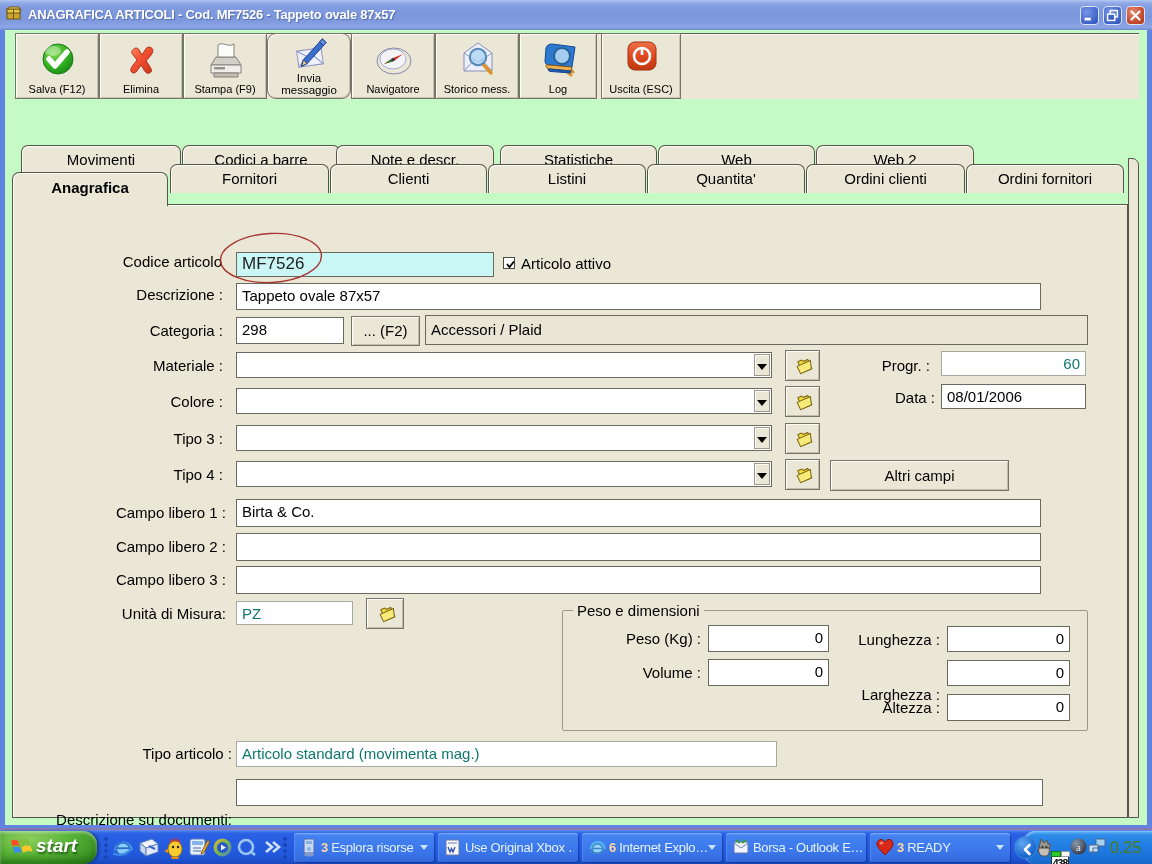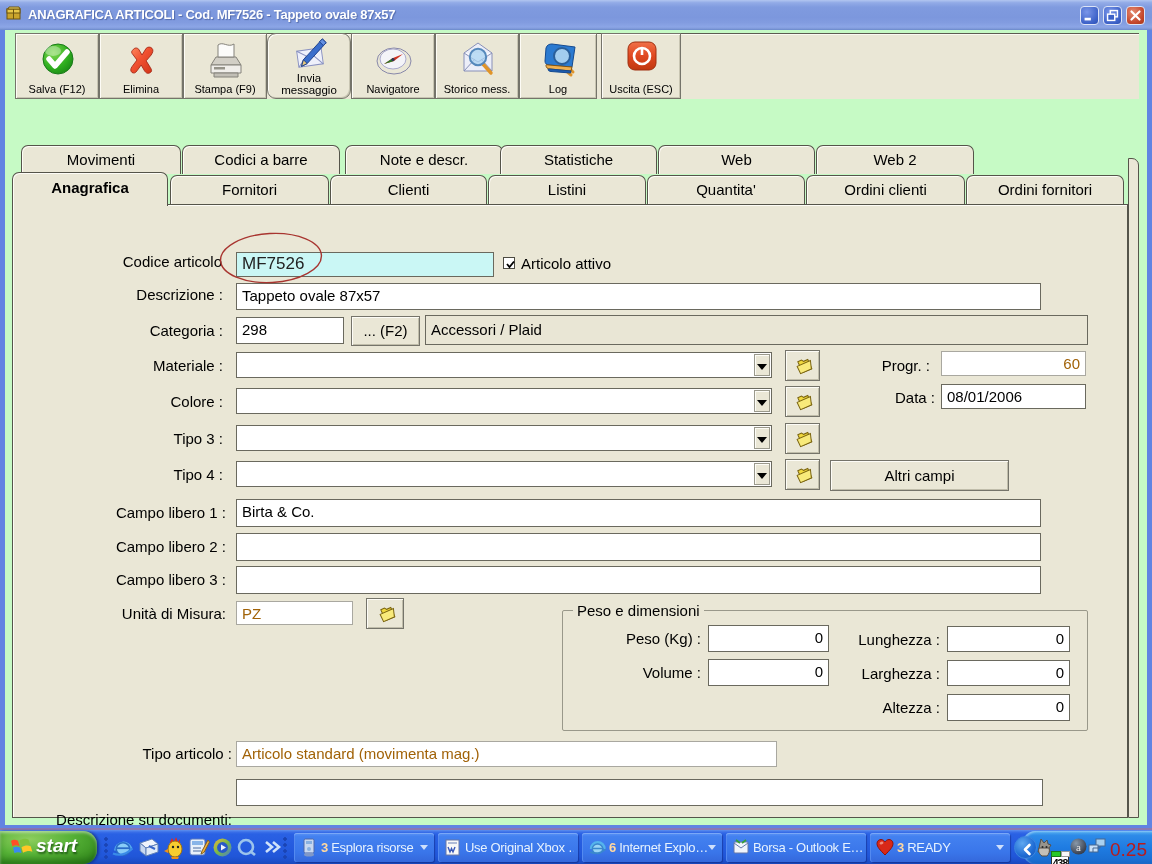--- a/index.html
+++ b/index.html
@@ -30,35 +30,35 @@
 .tbtn { top:33px; height:66px; background:#eae7d6; border:1px solid #75746a;
   box-shadow:inset 1px 1px 0 #fdfcf6, inset -1px -1px 0 #c8c5b2; text-align:center; }
 .tbtn .lbl { position:absolute; left:0; right:0; bottom:3px; font-size:11px; color:#000; }
 .tbtn .lbl2 { position:absolute; left:0; right:0; bottom:2px; font-size:11.5px; line-height:12px; color:#000; }
 .tbtn svg { position:absolute; }
 
 
 .tab { position:absolute; background:#eae7d6; border:1px solid #55544a; border-bottom:none;
   border-radius:7px 7px 0 0; box-shadow:inset 1px 1px 0 #fdfcf6; text-align:center; font-size:15px; color:#000; }
 .trow1 { top:145px; height:29px; line-height:27px; }
-.trow2 { top:175px; height:29px; line-height:28px; }
+.trow2 { top:164px; height:29px; line-height:28px; }
 #tab-active { top:172px; height:34px; line-height:30px; font-weight:bold; z-index:5; }
 
 
 #panel { left:12px; top:204px; width:1116px; height:614px; background:#eae7d6;
   border:1px solid #55544a; box-shadow:inset 1px 1px 0 #fdfcf6; }
 #rstrip { left:1128px; top:158px; width:11px; height:660px; background:#eae7d6;
   border:1px solid #55544a; border-radius:0 7px 0 0; }
 
 
 .flabel { position:absolute; font-size:15px; color:#000; white-space:nowrap; }
 .field { position:absolute; background:#fff; border:1px solid #6a695e;
   font-size:15px; color:#000; padding:3px 5px 0 5px; white-space:nowrap; overflow:hidden; }
 .fielddis { position:absolute; background:#fff; border:1px solid #a9a8a0;
-  font-size:15px; color:#a16207; padding:3px 5px 4px 5px; white-space:nowrap; overflow:hidden; }
+  font-size:15px; color:#0f766e; padding:3px 5px 4px 5px; white-space:nowrap; overflow:hidden; }
 .num { text-align:right; }
 .combo { position:absolute; background:#fff; border:1px solid #6a695e; }
 .combo .arrowbtn { position:absolute; right:1px; top:1px; bottom:1px; width:16px; background:#eae7d6;
   border:1px solid #9a998c; box-shadow:inset 1px 1px 0 #fdfcf6; }
 .combo .arrowbtn:after { content:""; position:absolute; left:2px; top:9px;
   border-left:5px solid transparent; border-right:5px solid transparent; border-top:6px solid #000; }
 .pbtn { position:absolute; background:#eae7d6; border:1px solid #75746a;
   box-shadow:inset 1px 1px 0 #fdfcf6, inset -1px -1px 0 #c0bdaa; text-align:center; font-size:15px; color:#000; }
 .folderbtn { position:absolute; width:35px; background:#eae7d6; border:1px solid #75746a;
   box-shadow:inset 1px 1px 0 #fdfcf6, inset -1px -1px 0 #c0bdaa; }
@@ -89,21 +89,21 @@
   box-shadow:inset 0 1px 0 #7aa8f8, inset 1px 0 0 #548af0, 1px 1px 1px rgba(0,0,60,0.3); }
 .tkbtn .ttxt { position:absolute; left:27px; top:7px; right:4px; color:#e6f2fe; font-size:13px; letter-spacing:-0.3px; white-space:nowrap; overflow:hidden; }
 .tkbtn .tarr { position:absolute; right:6px; top:12px; border-left:4px solid transparent; border-right:4px solid transparent; border-top:5px solid #cfe0fb; }
 .tkbtn svg { position:absolute; left:6px; top:5px; }
 #tray { left:1023px; top:831px; width:129px; height:33px; border-radius:12px 0 0 12px;
   background:linear-gradient(#51aef2 0%, #2d8ae8 14%, #1f7ce2 50%, #1a70d4 85%, #1866c6 100%);
   box-shadow:inset 2px 1px 2px rgba(255,255,255,0.35); }
 #traybtn { left:1014px; top:836px; width:23px; height:23px; border-radius:50%;
   background:radial-gradient(circle at 35% 30%, #5fa8f0, #1f6cd4 60%, #1558b8 100%);
   border:1px solid #3c86e0; }
-#clock { left:1110px; top:839px; color:#b91c1c; font-size:19px; }
+#clock { left:1110px; top:839px; color:#4d7c0f; font-size:16px; }
 .trayicon { top:838px; }
 </style>
 </head>
 <body>
 
 <div class="abs" id="titlebar">
   <svg class="abs ticon" viewBox="0 0 16 16">
     <rect x="1" y="4" width="13" height="10" fill="#caa42c" stroke="#6d5510" stroke-width="1"></rect>
     <rect x="1" y="4" width="13" height="4" fill="#e8c84a" stroke="#6d5510" stroke-width="1"></rect>
     <path d="M3 2 L13 2 L14 4 L2 4 Z" fill="#f4da6a" stroke="#6d5510" stroke-width="1"></path>
@@ -225,21 +225,21 @@
           <stop offset="0.5" stop-color="#e04820"></stop>
           <stop offset="1" stop-color="#c03810"></stop>
     </linearGradient>
       </defs>
   </svg>
   <div class="lbl">Uscita (ESC)</div>
 </div>
 
 <div class="tab trow1" style="left:21px; width:160px;">Movimenti</div>
 <div class="tab trow1" style="left:182px; width:158px;">Codici a barre</div>
-<div class="tab trow1" style="left:345px; width:158px;text-align:center;">Note e descr.</div>
+<div class="tab trow1" style="left:336px; width:158px;text-align:center;">Note e descr.</div>
 <div class="tab trow1" style="left:500px; width:157px;">Statistiche</div>
 <div class="tab trow1" style="left:658px; width:157px;">Web</div>
 <div class="tab trow1" style="left:816px; width:158px;">Web 2</div>
 
 <div class="abs" id="rstrip"></div>
 <div class="abs" id="panel"></div>
 
 <div class="tab" id="tab-active" style="left:12px; width:156px;">Anagrafica</div>
 <div class="tab trow2" style="left:170px; width:159px;">Fornitori</div>
 <div class="tab trow2" style="left:330px; width:157px;">Clienti</div>
@@ -344,21 +344,21 @@
   </div>
 
 <div class="abs" id="grpbox"></div>
 <div class="abs flabel" id="grplbl">Peso e dimensioni</div>
 <div class="abs flabel" style="right:451px; top:630px;">Peso (Kg) :</div>
 <div class="abs field num" style="left:708px; top:625px; width:121px; height:27px;">0</div>
 <div class="abs flabel" style="right:451px; top:664px;">Volume :</div>
 <div class="abs field num" style="left:708px; top:659px; width:121px; height:27px;">0</div>
 <div class="abs flabel" style="right:212px; top:631px;">Lunghezza :</div>
 <div class="abs field num" style="left:947px; top:626px; width:123px; height:26px;">0</div>
-<div class="abs flabel" style="right:212px; top:665px;">Larghezza :</div>
+<div class="abs flabel" style="right:212px; top:686px;">Larghezza :</div>
 <div class="abs field num" style="left:947px; top:660px; width:123px; height:26px;">0</div>
 <div class="abs flabel" style="right:212px; top:699px;">Altezza :</div>
 <div class="abs field num" style="left:947px; top:694px; width:123px; height:27px;">0</div>
 
 <div class="abs flabel" style="right:920px; top:745px;">Tipo articolo :</div>
 <div class="abs fielddis" style="left:236px; top:741px; width:541px; height:26px;">Articolo standard (movimenta mag.)</div>
 <div class="abs flabel" style="right:920px; top:783px;margin-top:28px;">Descrizione su documenti:</div>
 <div class="abs field" style="left:236px; top:779px; width:807px; height:27px;"></div>
 
 <div class="abs" id="tbtopline"></div>

